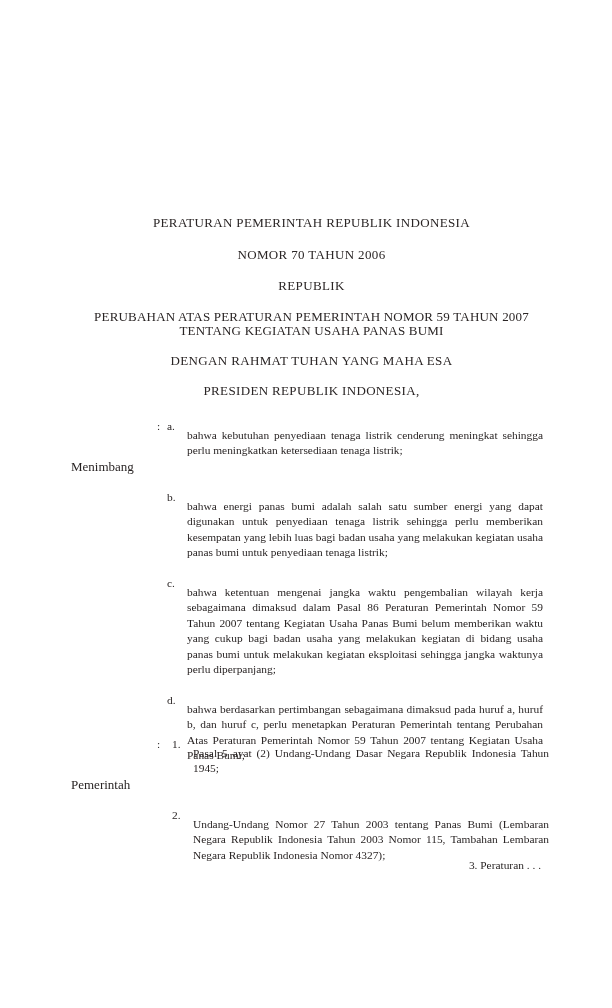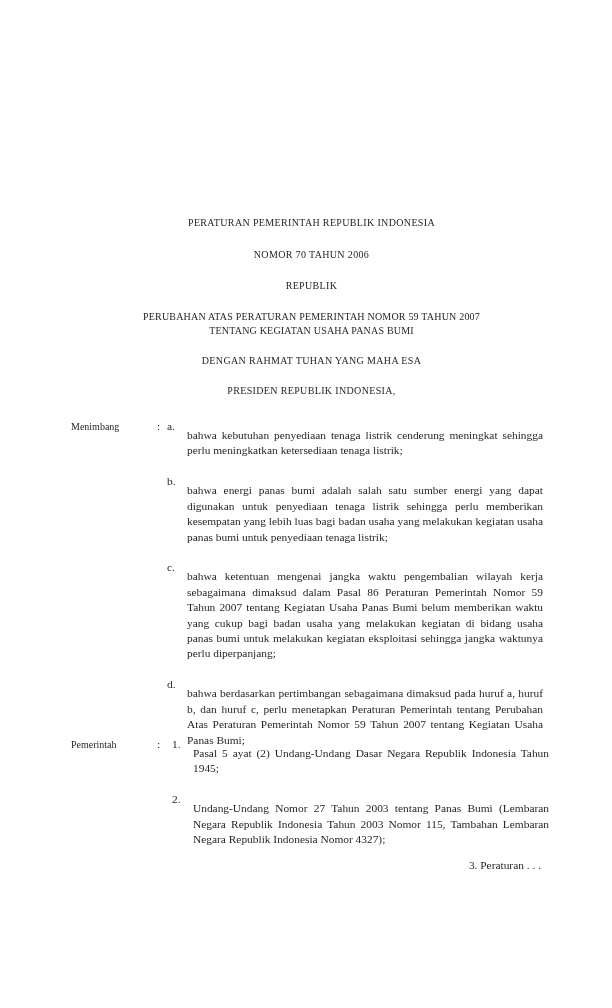--- a/index.html
+++ b/index.html
@@ -29,21 +29,21 @@
 
   
   .heading-block {
     position: absolute;
     left: 0;
     top: 216px;
     width: 612px;
     text-align: center;
   }
   .heading-line {
-    font-size: 10px;
+    font-size: 13px;
     line-height: 14px;
     letter-spacing: 0.35px;
     color: #2a2525;
     white-space: nowrap;
     padding-left: 11px;
   }
   .heading-line.tight {
     letter-spacing: 0.2px;
   }
   .gap-18 { height: 18px; }
@@ -61,24 +61,25 @@
 
   .clause-row {
     display: flex;
     align-items: flex-start;
     width: 612px;
   }
   .label-cell {
     width: 86px;
     margin-left: 71px;
     flex: 0 0 86px;
-    font-size: 10px;
+    font-size: 13px;
     line-height: 15.4px;
     color: #241f1f;
     white-space: nowrap;
+    margin-top: 40px;
   }
   .colon-cell {
     width: 10px;
     flex: 0 0 10px;
     font-size: 11.4px;
     line-height: 15.4px;
     text-align: left;
   }
   .marker-cell {
     width: 20px;

